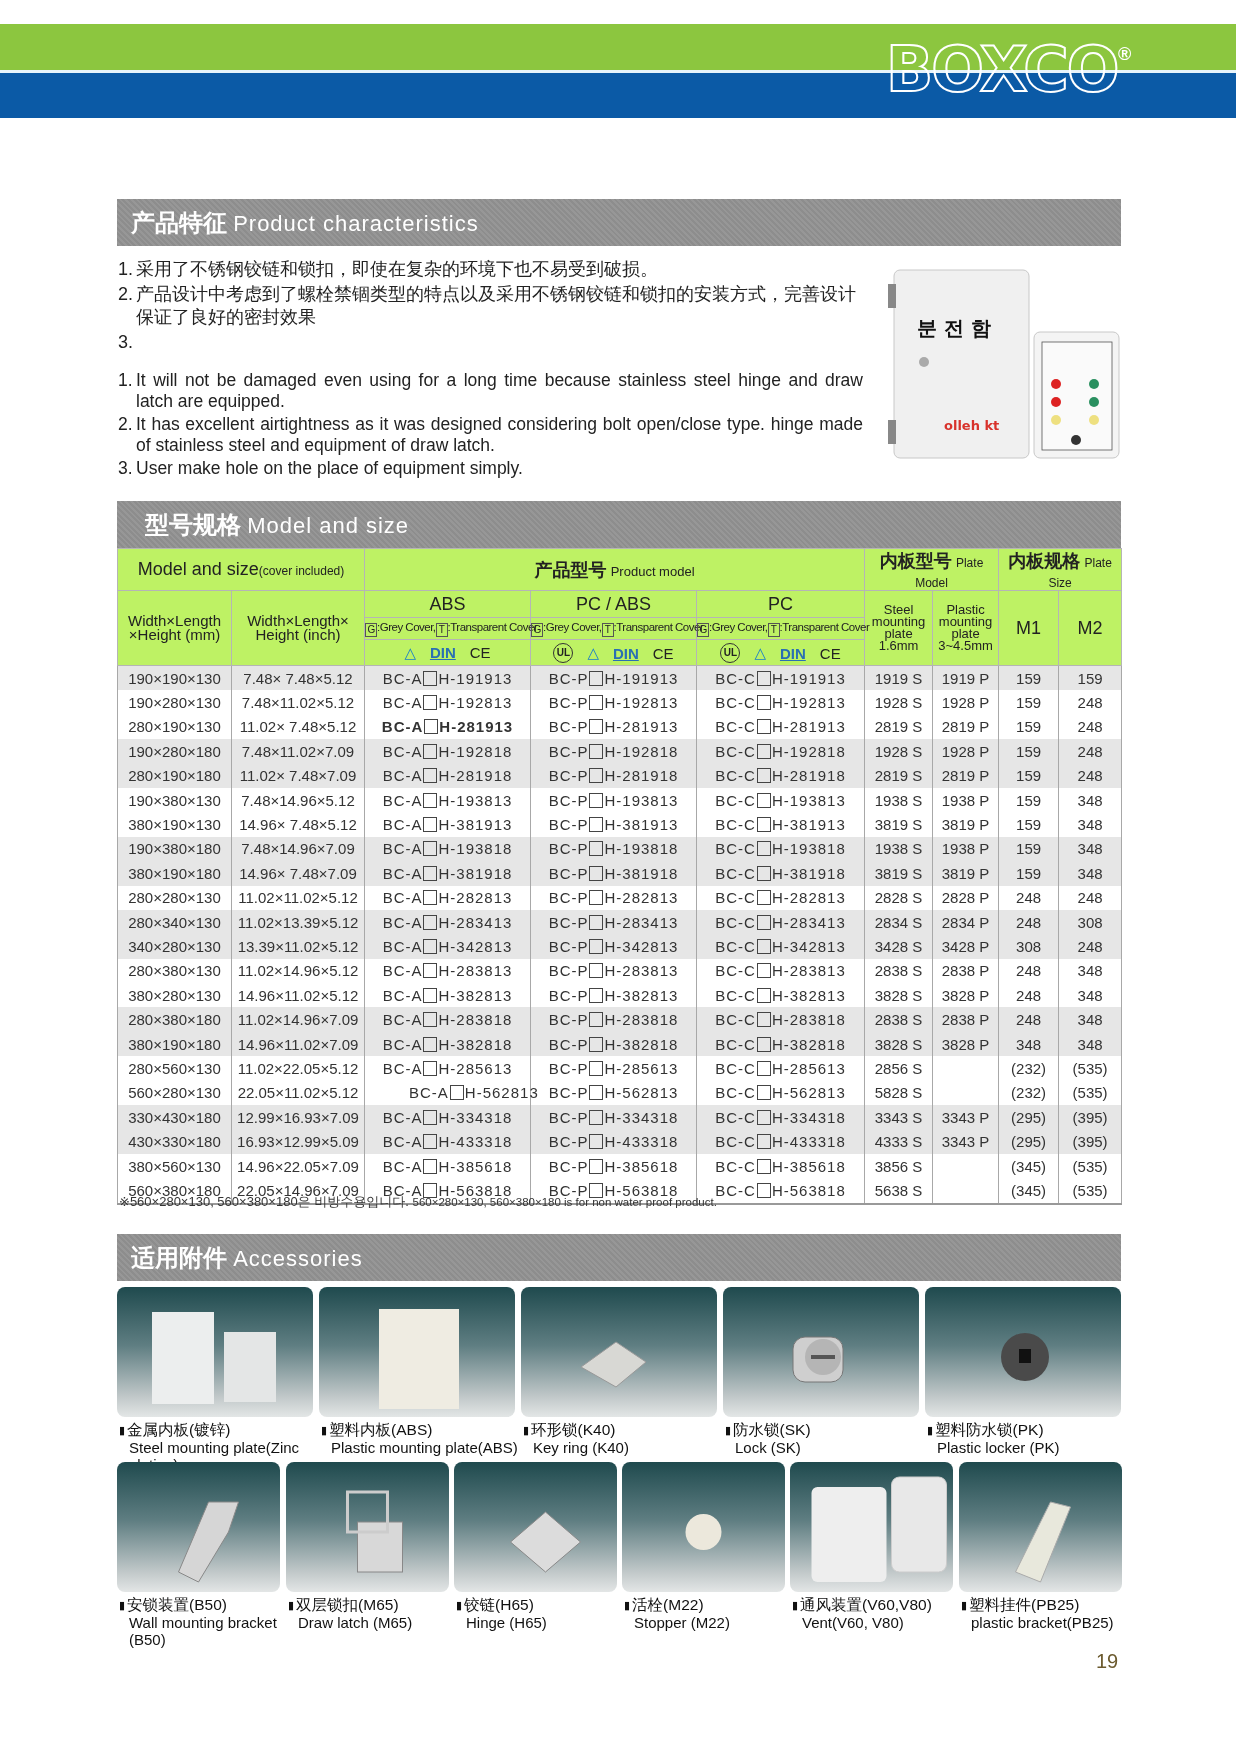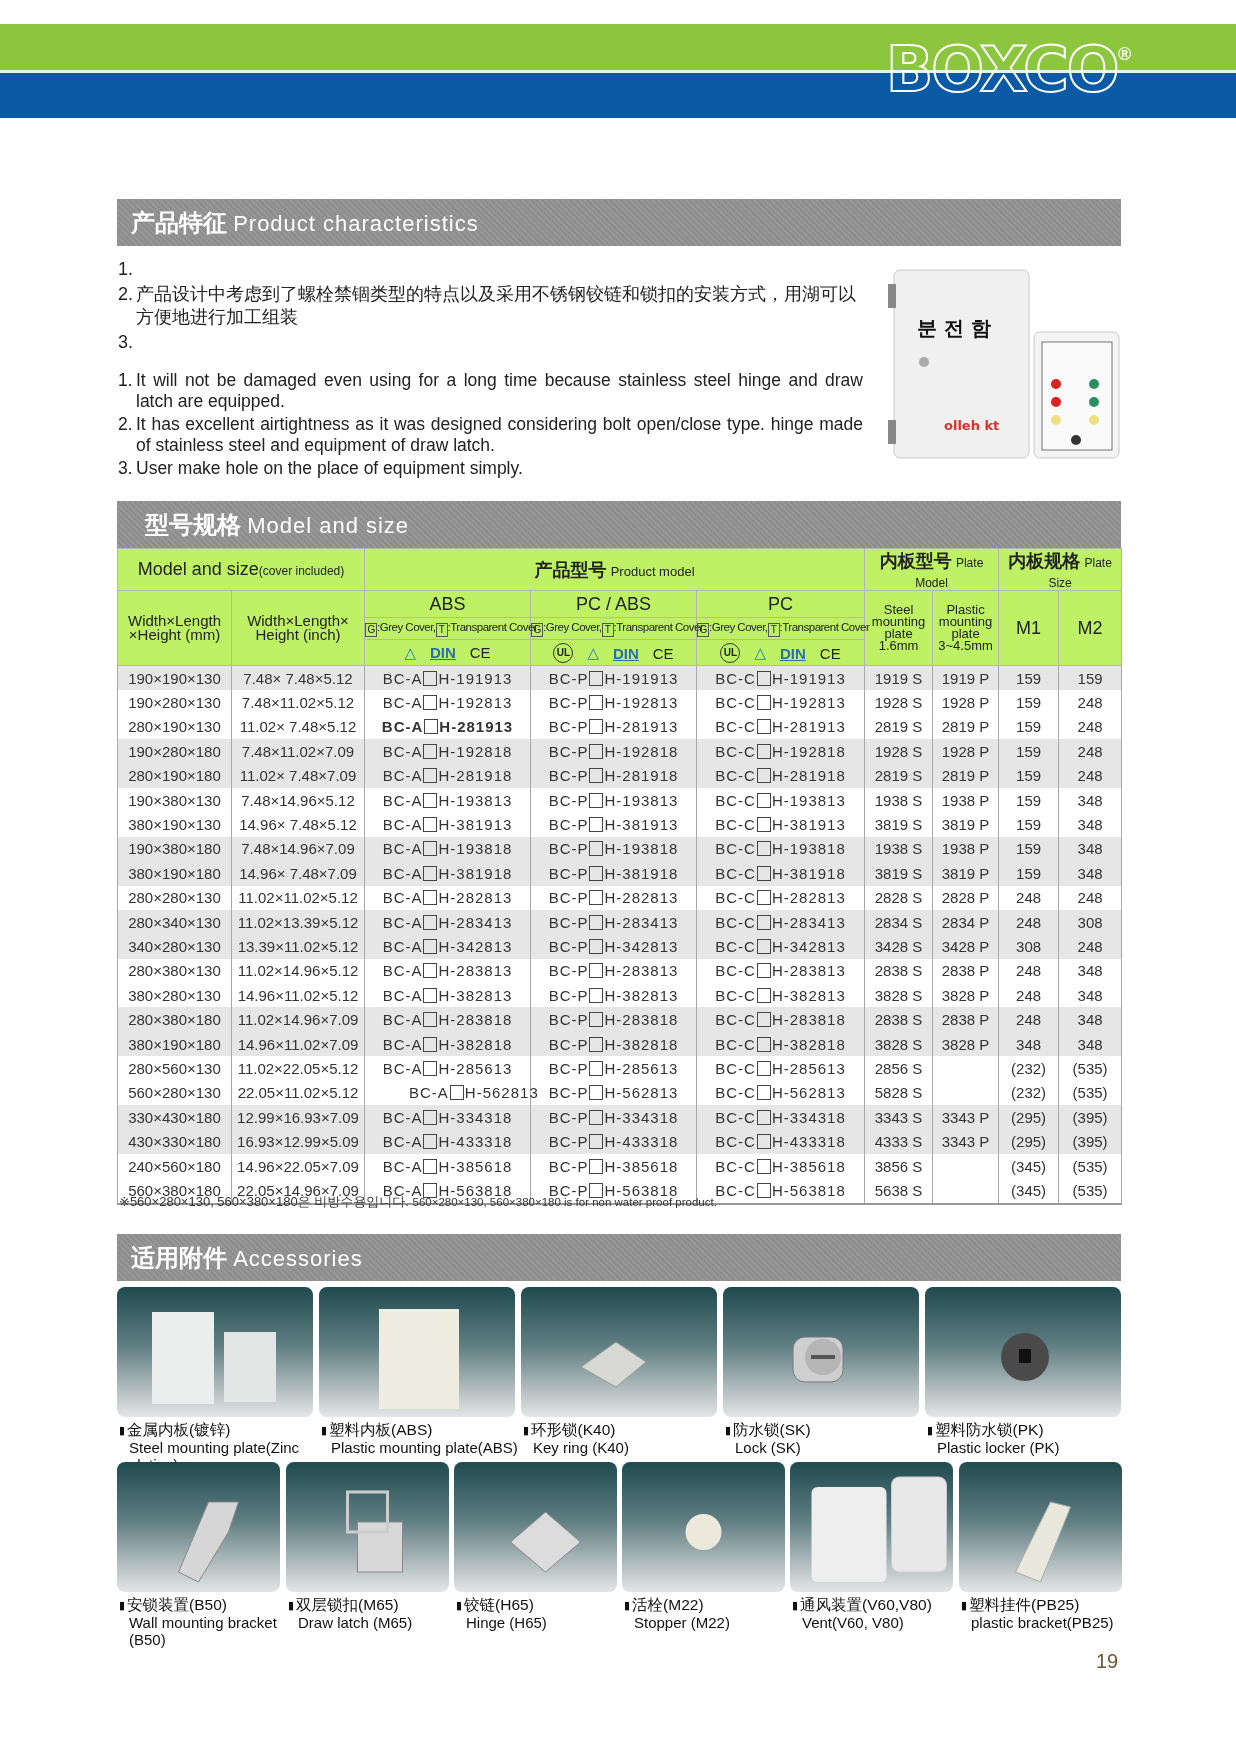--- a/index.html
+++ b/index.html
@@ -62,24 +62,25 @@
 <div class="logo-reg">®</div>
 
 <div class="section-bar" style="top:199px;">
   <span class="cn">产品特征</span>
   <span class="en">Product characteristics</span>
 </div>
 
 <div class="char-list" style="top:258px;">
   <div class="item">
       <span class="num">1.</span>
+      <span>采用了不锈钢铰链和锁扣，即使在复杂的环境下也不易受到破损。</span>
     </div>
   <div class="item">
       <span class="num">2.</span>
-      <span>产品设计中考虑到了螺栓禁锢类型的特点以及采用不锈钢铰链和锁扣的安装方式，用湖可以方便地进行加工组装</span>
+      <span>产品设计中考虑到了螺栓禁锢类型的特点以及采用不锈钢铰链和锁扣的安装方式，完善设计保证了良好的密封效果</span>
     </div>
   <div class="item">
       <span class="num">3.</span>
     </div>
 </div>
 
 <div class="char-list en" style="top:370px;">
   <div class="item">
       <span class="num">1.</span>
       <span>It will not be damaged even using for a long time because stainless steel hinge and draw latch are equipped.</span>
@@ -387,21 +388,21 @@
         <td>16.93×12.99×5.09</td>
         <td style="letter-spacing: 1px;"><span>BC-A</span><span class="model-sq"></span><span>H-433318</span></td>
         <td style="letter-spacing: 1px;"><span>BC-P</span><span class="model-sq"></span><span>H-433318</span></td>
         <td style="letter-spacing: 1px;"><span>BC-C</span><span class="model-sq"></span><span>H-433318</span></td>
         <td>4333 S</td>
         <td>3343 P</td>
         <td>(295)</td>
         <td>(395)</td>
       </tr>
       <tr>
-        <td>240×560×180</td>
+        <td>380×560×130</td>
         <td>14.96×22.05×7.09</td>
         <td style="letter-spacing: 1px;"><span>BC-A</span><span class="model-sq"></span><span>H-385618</span></td>
         <td style="letter-spacing: 1px;"><span>BC-P</span><span class="model-sq"></span><span>H-385618</span></td>
         <td style="letter-spacing: 1px;"><span>BC-C</span><span class="model-sq"></span><span>H-385618</span></td>
         <td>3856 S</td>
         <td></td>
         <td>(345)</td>
         <td>(535)</td>
       </tr>
       <tr>

